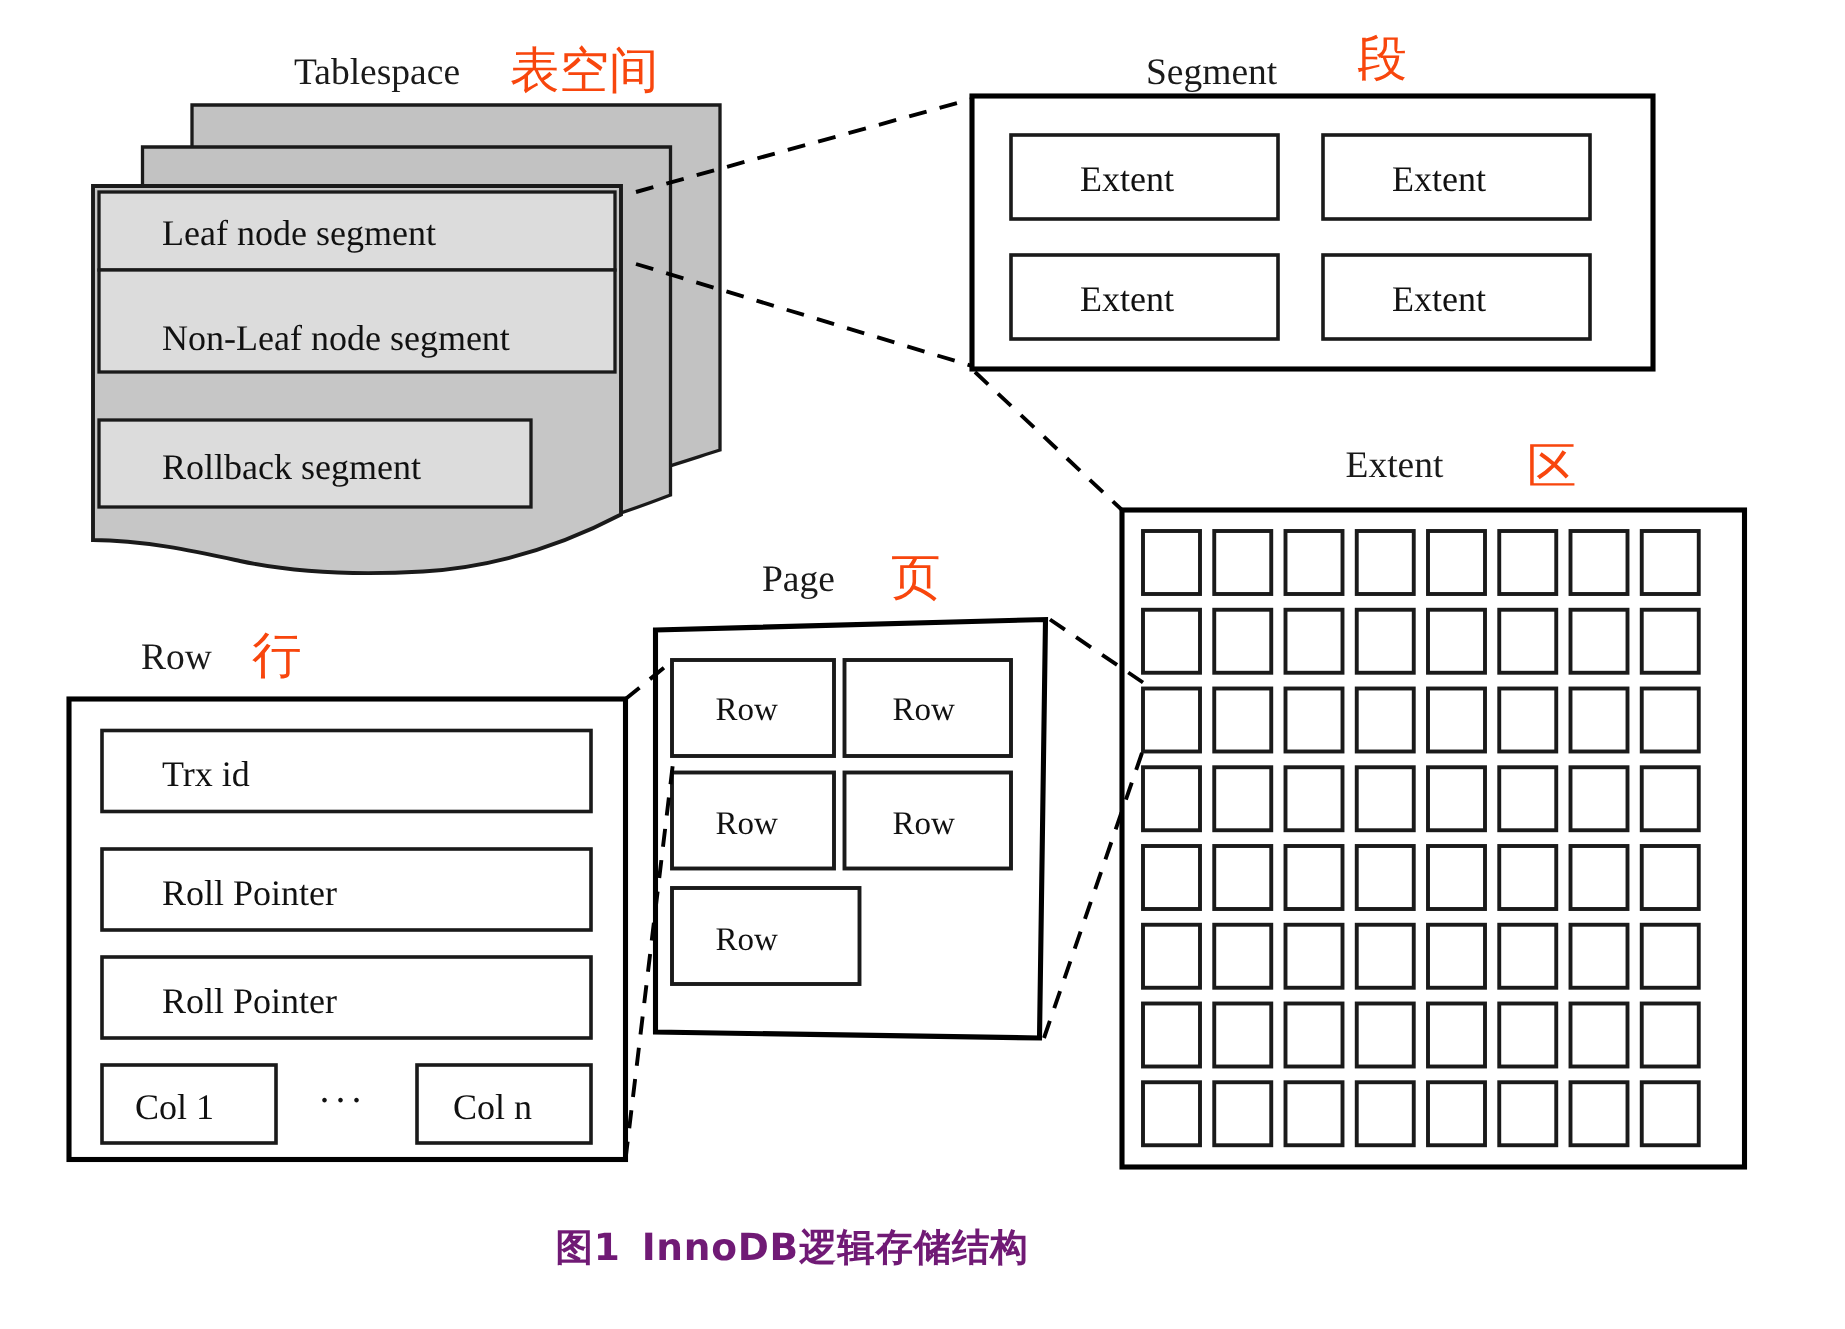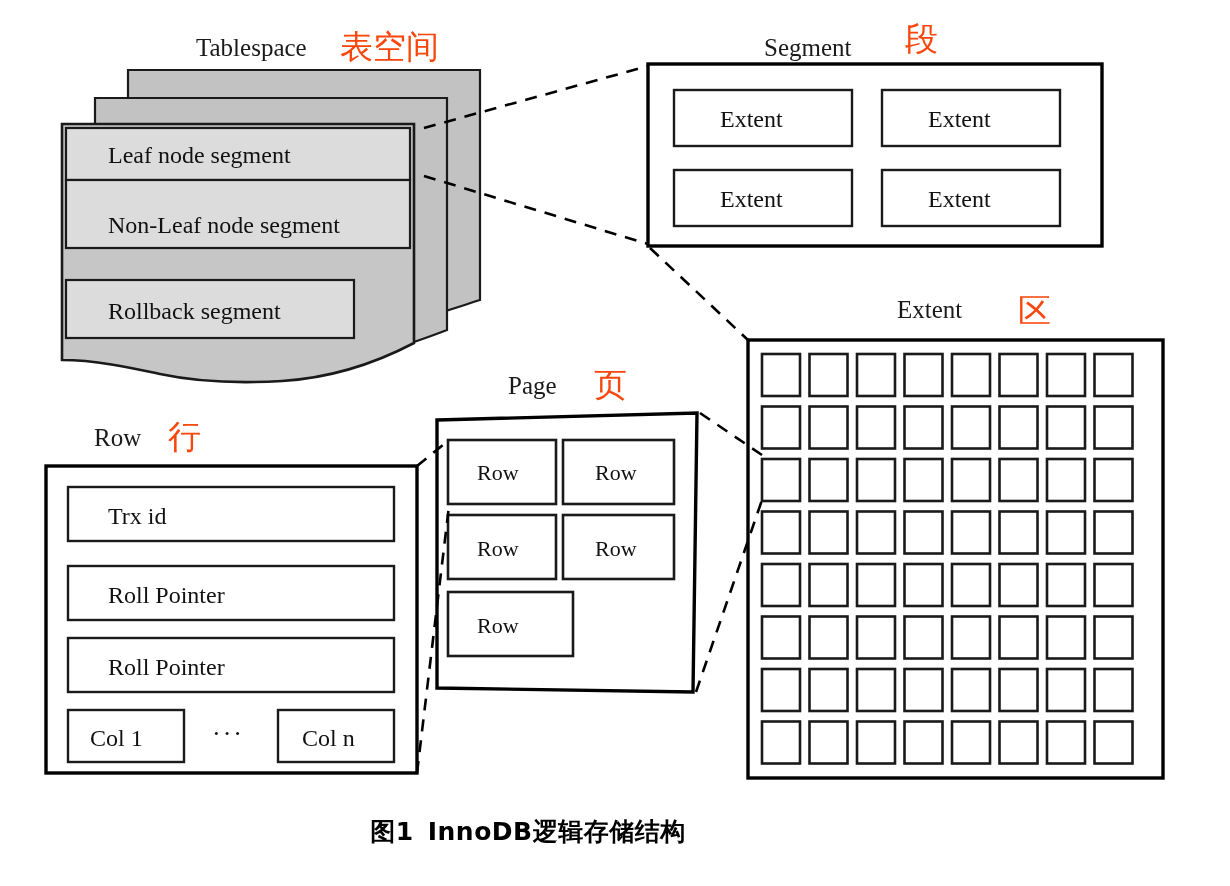--- a/index.html
+++ b/index.html
@@ -54,21 +54,21 @@
   }
   .caption {
     position: absolute;
     left: 0;
     top: 815px;
     width: 1056px;
     text-align: center;
     font-family: "DejaVu Sans", "Liberation Sans", sans-serif;
     font-size: 25px;
     font-weight: bold;
-    color: #000000;
+    color: #701a75;
     letter-spacing: 0.5px;
   }
   .caption .cap-num { margin-right: 14px; }
   .sheet-back { fill: #c2c2c2; stroke: #1a1a1a; stroke-width: 2.2; }
   .sheet-front { fill: #c6c6c6; stroke: #1a1a1a; stroke-width: 2.6; }
   .seg-box { fill: #dcdcdc; stroke: #1a1a1a; stroke-width: 2.2; }
   .hard-box { fill: none; stroke: #000000; stroke-width: 3.4; }
   .inner-box { fill: #ffffff; stroke: #1a1a1a; stroke-width: 2.4; }
   .page-cell { fill: #ffffff; stroke: #1a1a1a; stroke-width: 2.6; }
   .dash { fill: none; stroke: #000000; stroke-width: 2.6; stroke-dasharray: 12 9; }

